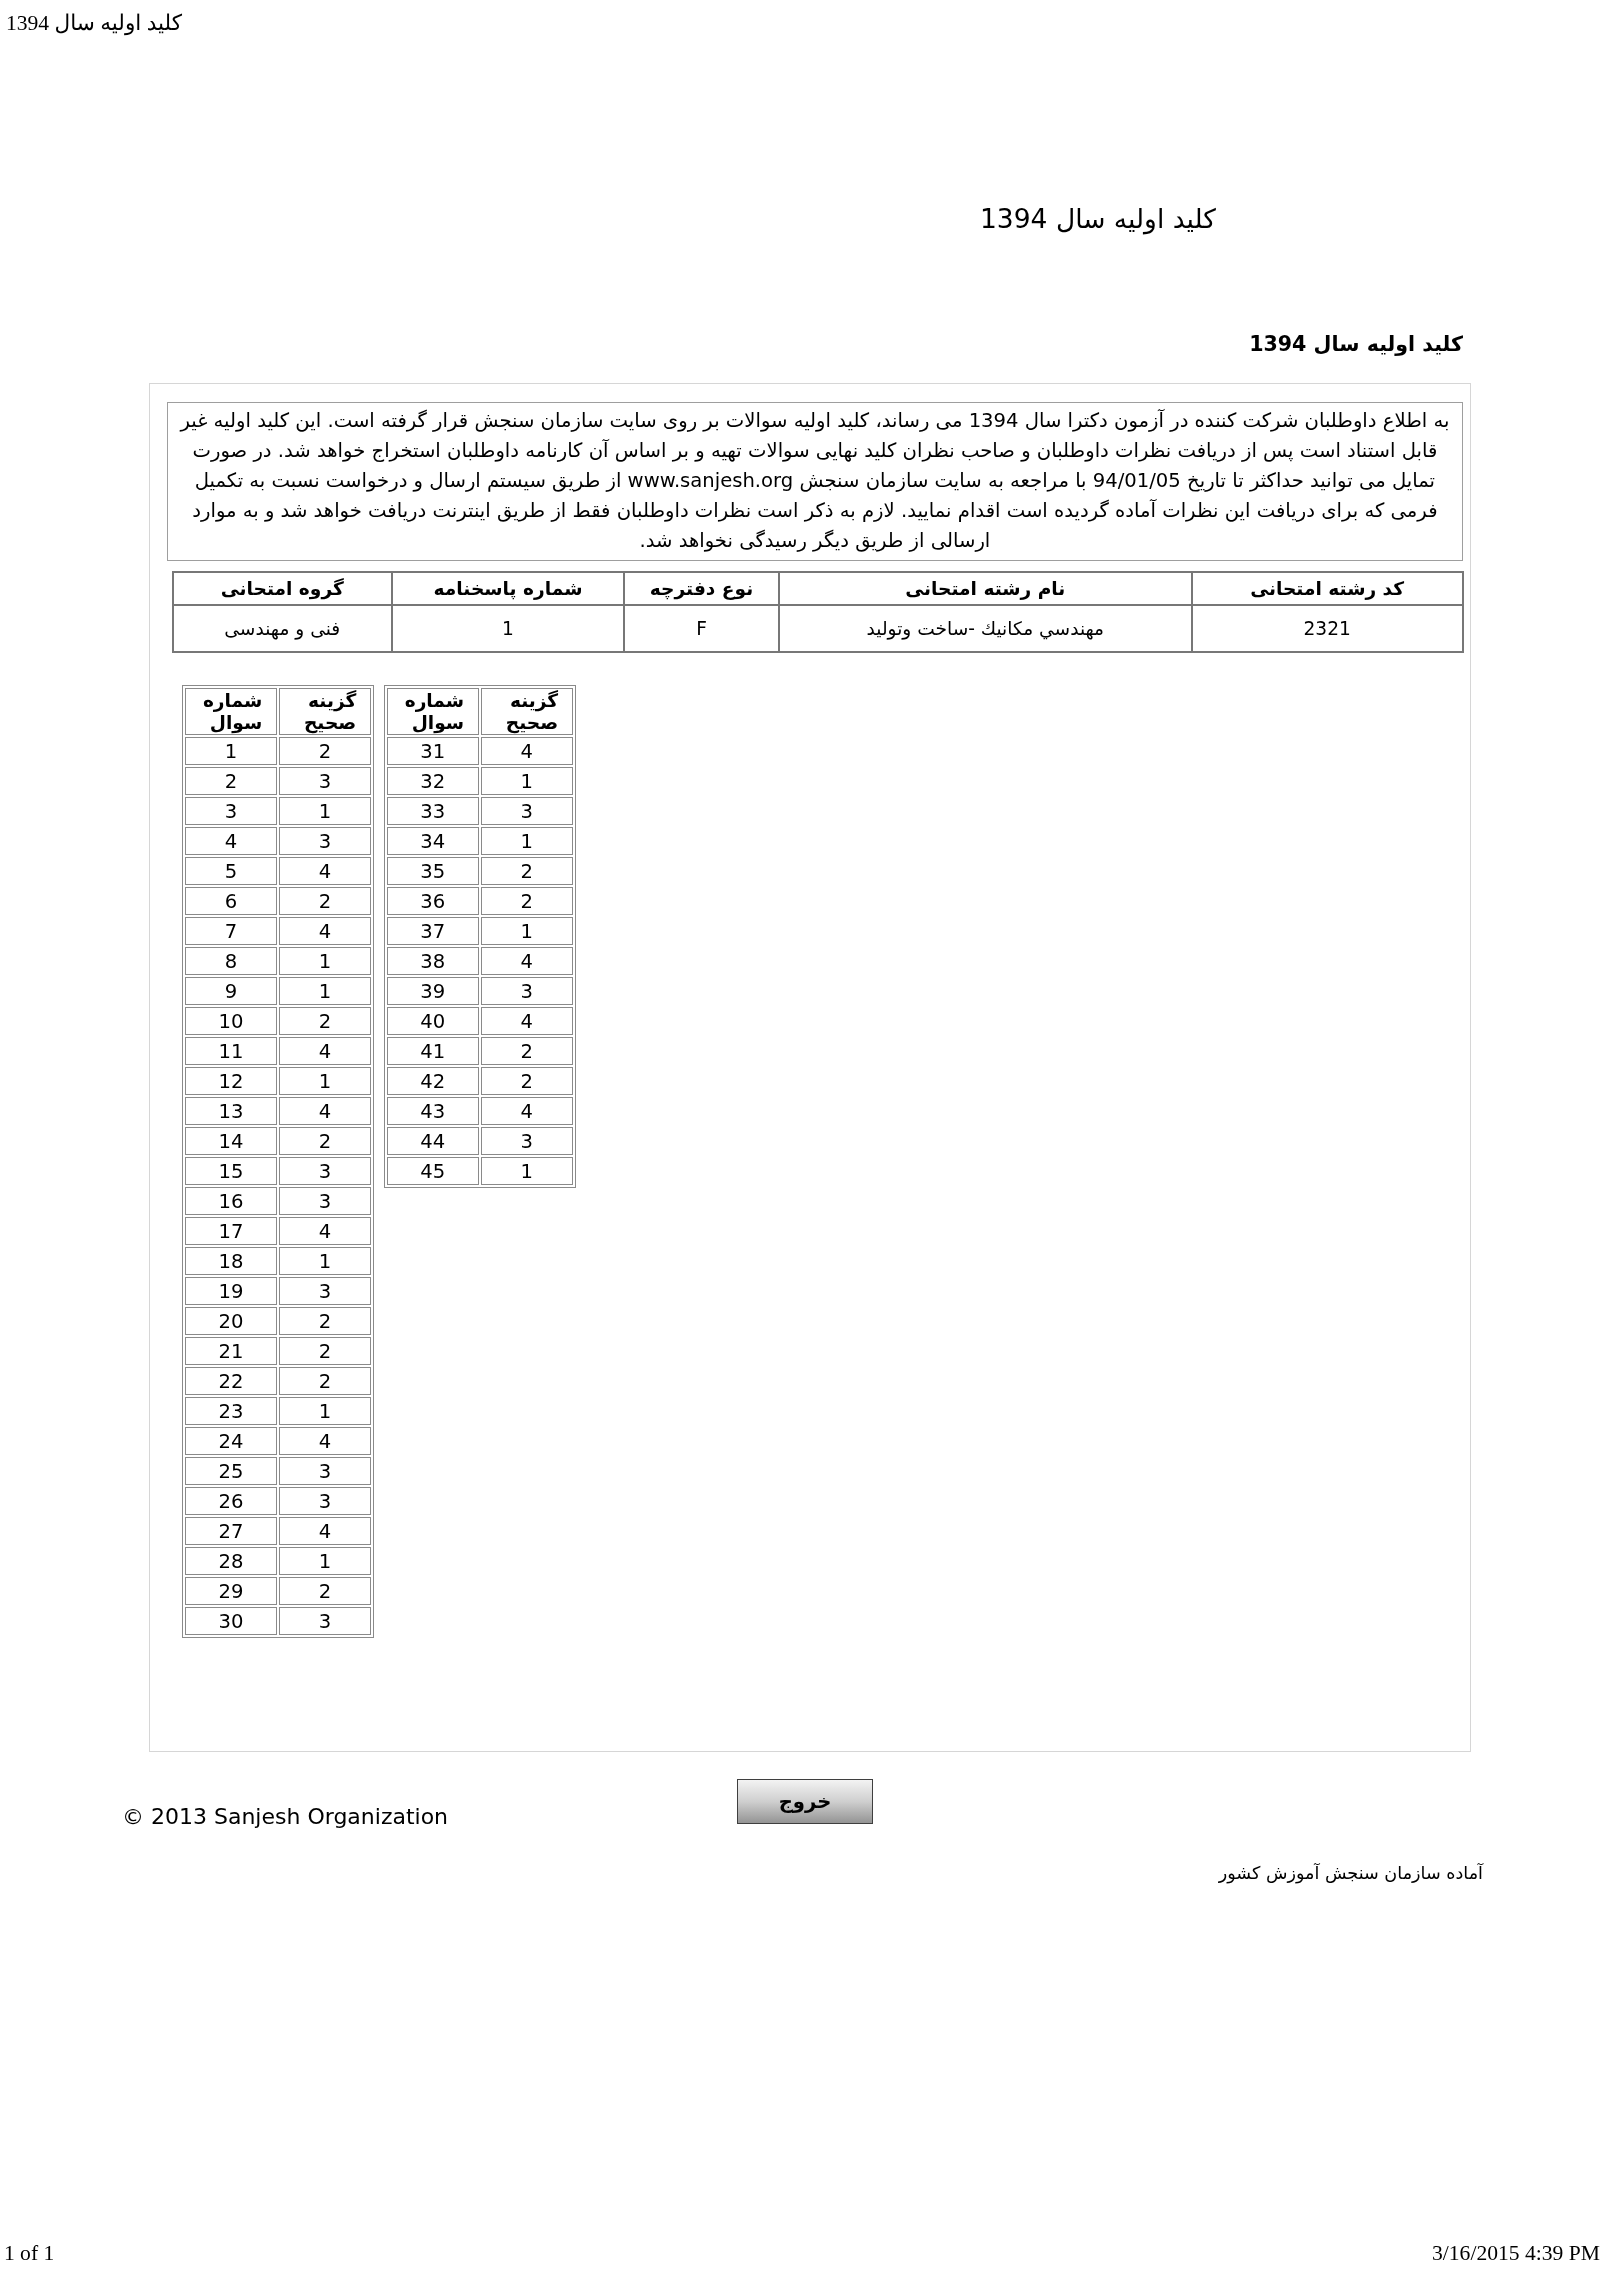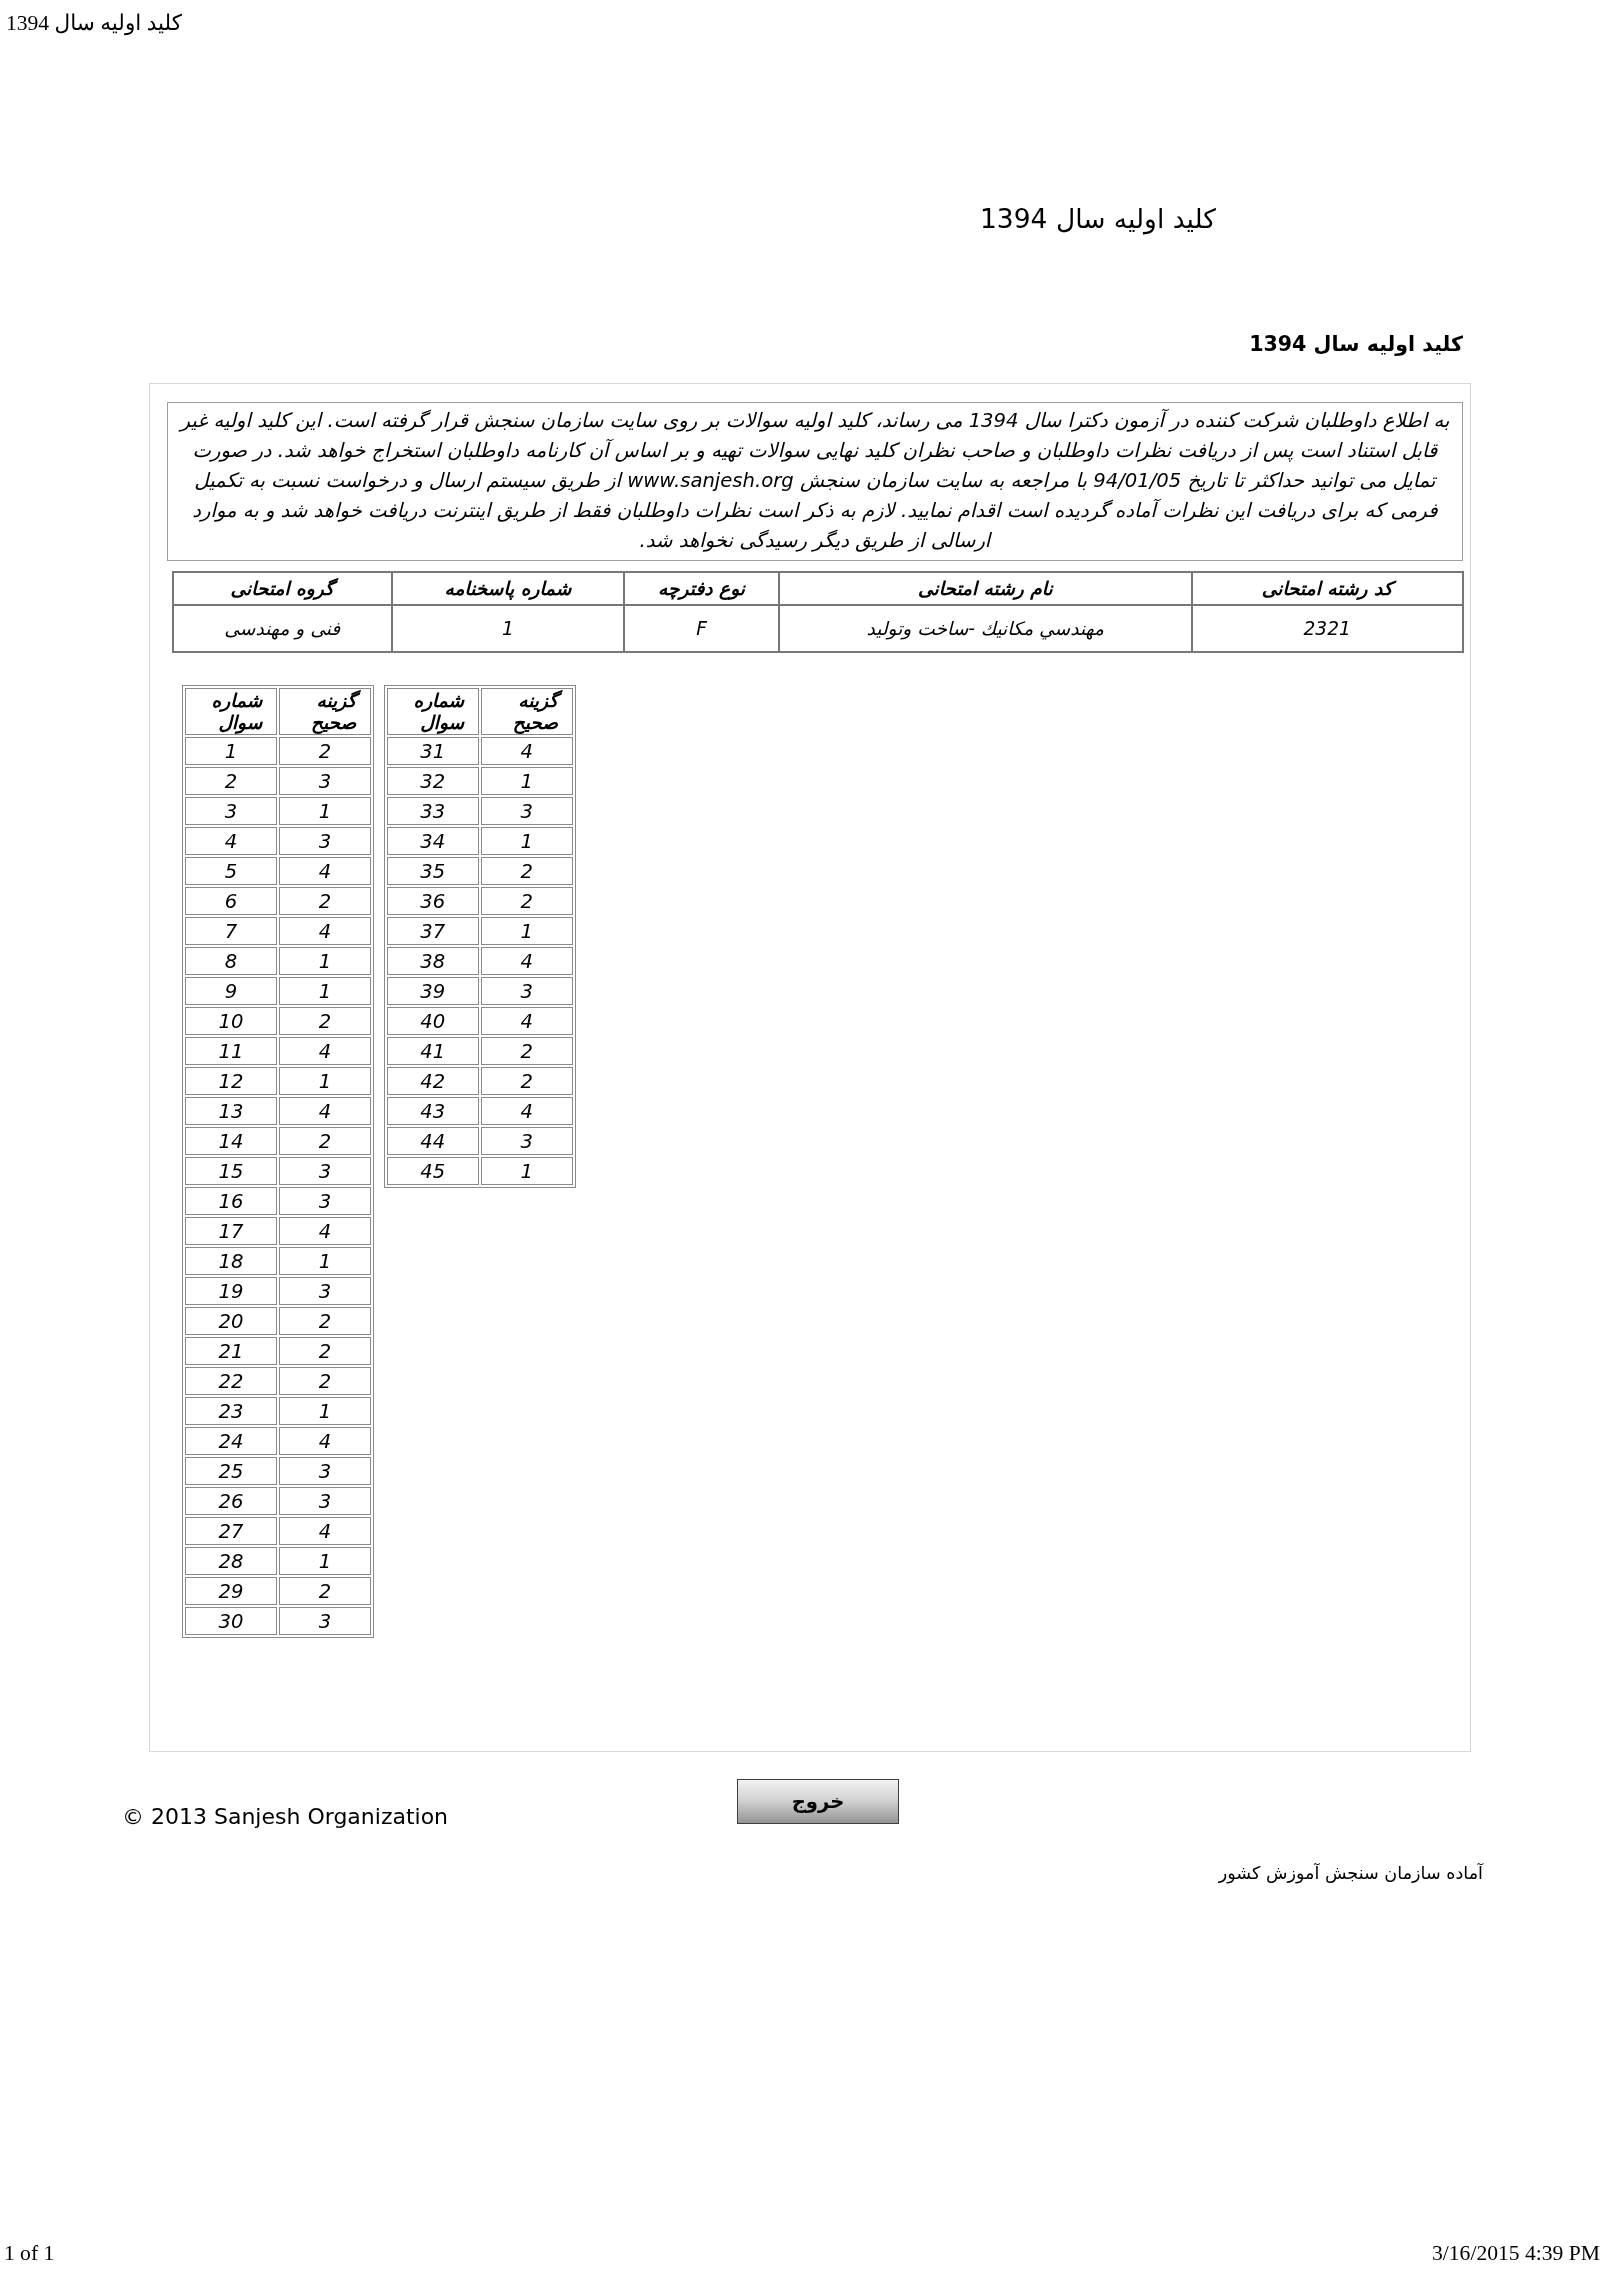--- a/index.html
+++ b/index.html
@@ -28,21 +28,20 @@
   .section-heading {
     position: absolute; top: 332px; right: 157px;
     direction: rtl; font-weight: bold; font-size: 20.6px; white-space: nowrap;
   }
 
   .content-box {
     position: absolute; left: 149px; top: 383px;
     width: 1322px; height: 1369px;
     border: 1px solid #d6d6d6;
     background: #ffffff;
-    font-style: italic;
   }
 
   .notice-box {
     margin: 17.6px 6.9px 0 16.7px;
     border: 1px solid #9e9e9e;
     padding: 3.9px 11.8px;
     direction: rtl; text-align: center;
     font-size: 19.6px; line-height: 30px;
   }
 
@@ -79,21 +78,21 @@
     text-align: right; vertical-align: middle; padding: 1px 13.7px;
   }
   table.answers td {
     height: 28px;
     border: 1px solid #8a8a8a;
     font-size: 19.6px; text-align: center; vertical-align: middle;
   }
 
   .exit-button {
     position: absolute; left: 737px; top: 1779px;
-    width: 162px; height: 45px;
+    width: 136px; height: 45px;
     border: 1px solid #3f3f3f;
     background: linear-gradient(to bottom, #f3f3f3 0%, #cfcfcf 50%, #949494 100%);
     font-family: "DejaVu Sans", sans-serif;
     font-size: 19.6px; font-weight: bold; color: #000;
     direction: rtl; cursor: pointer;
   }
 
   .site-footer-left {
     position: absolute; left: 122px; top: 1804px;
     font-size: 22px;

